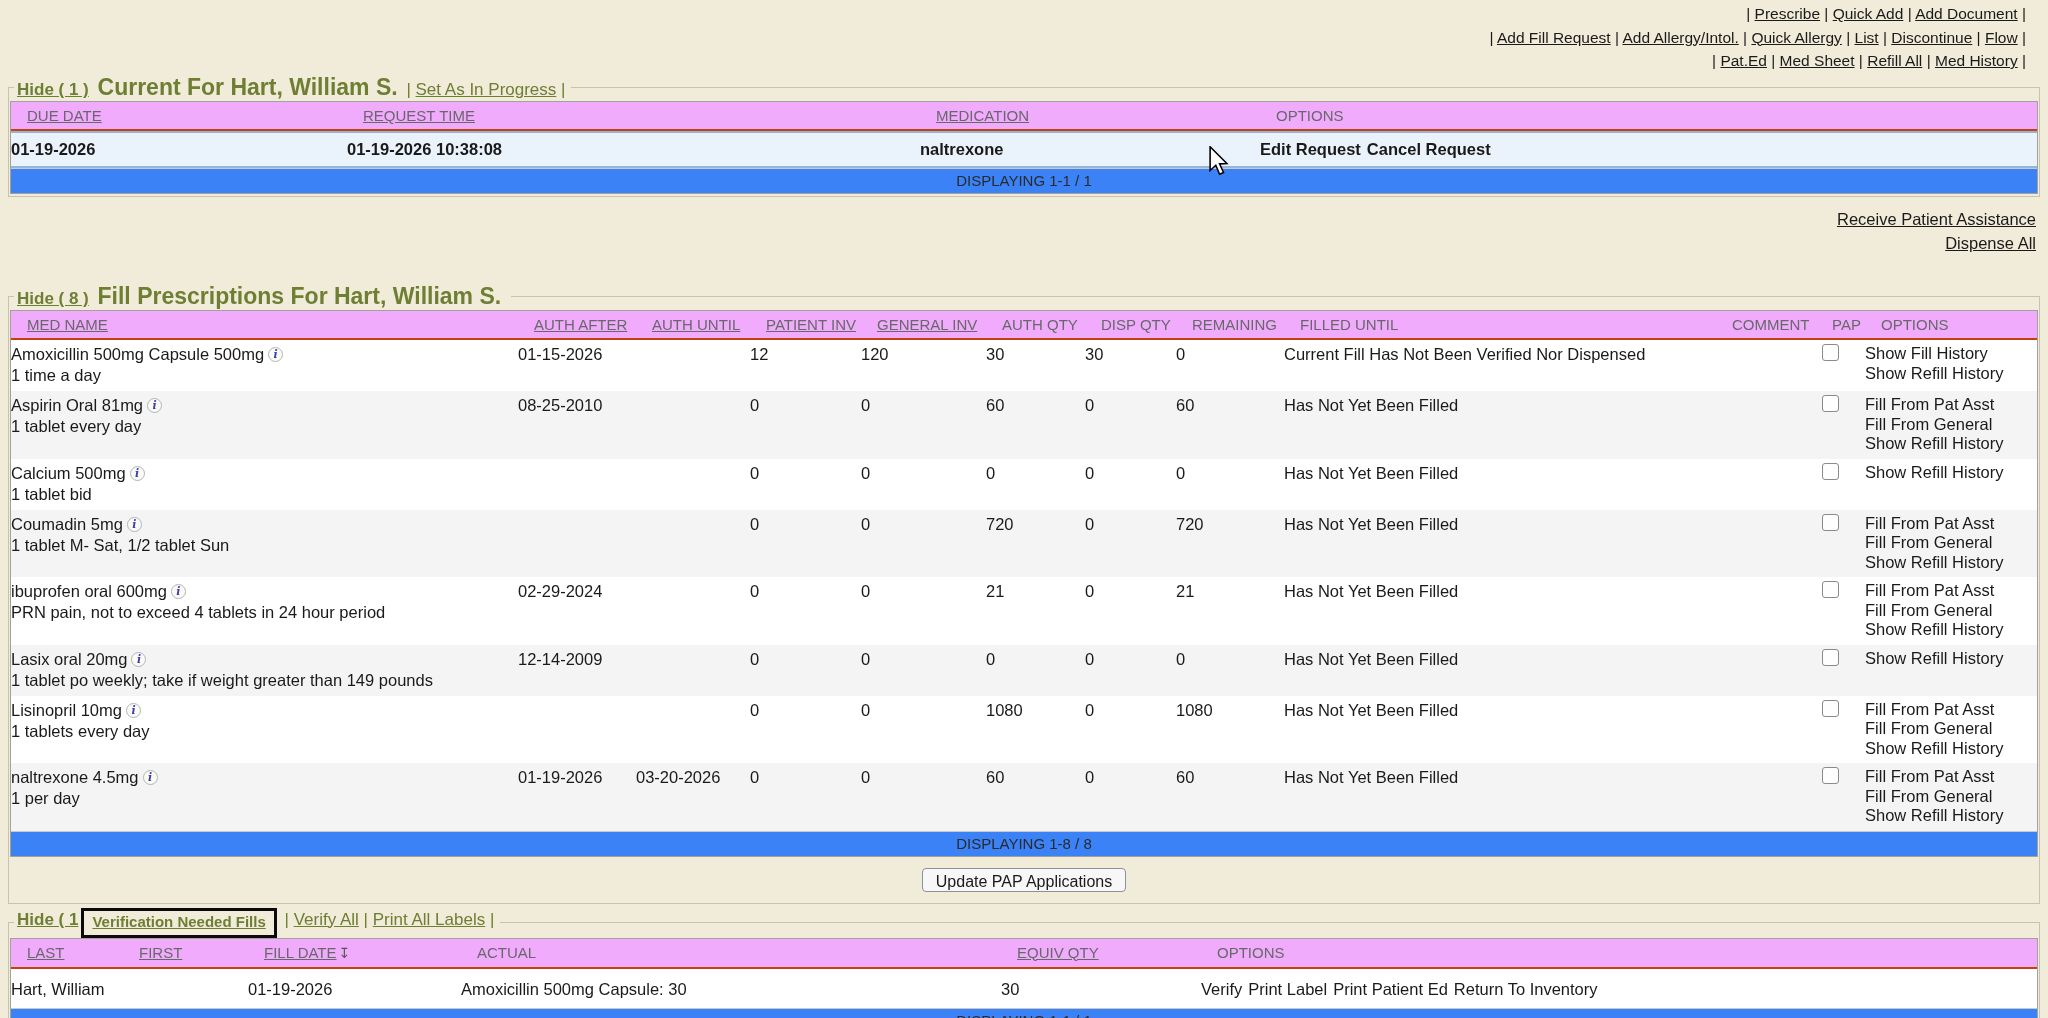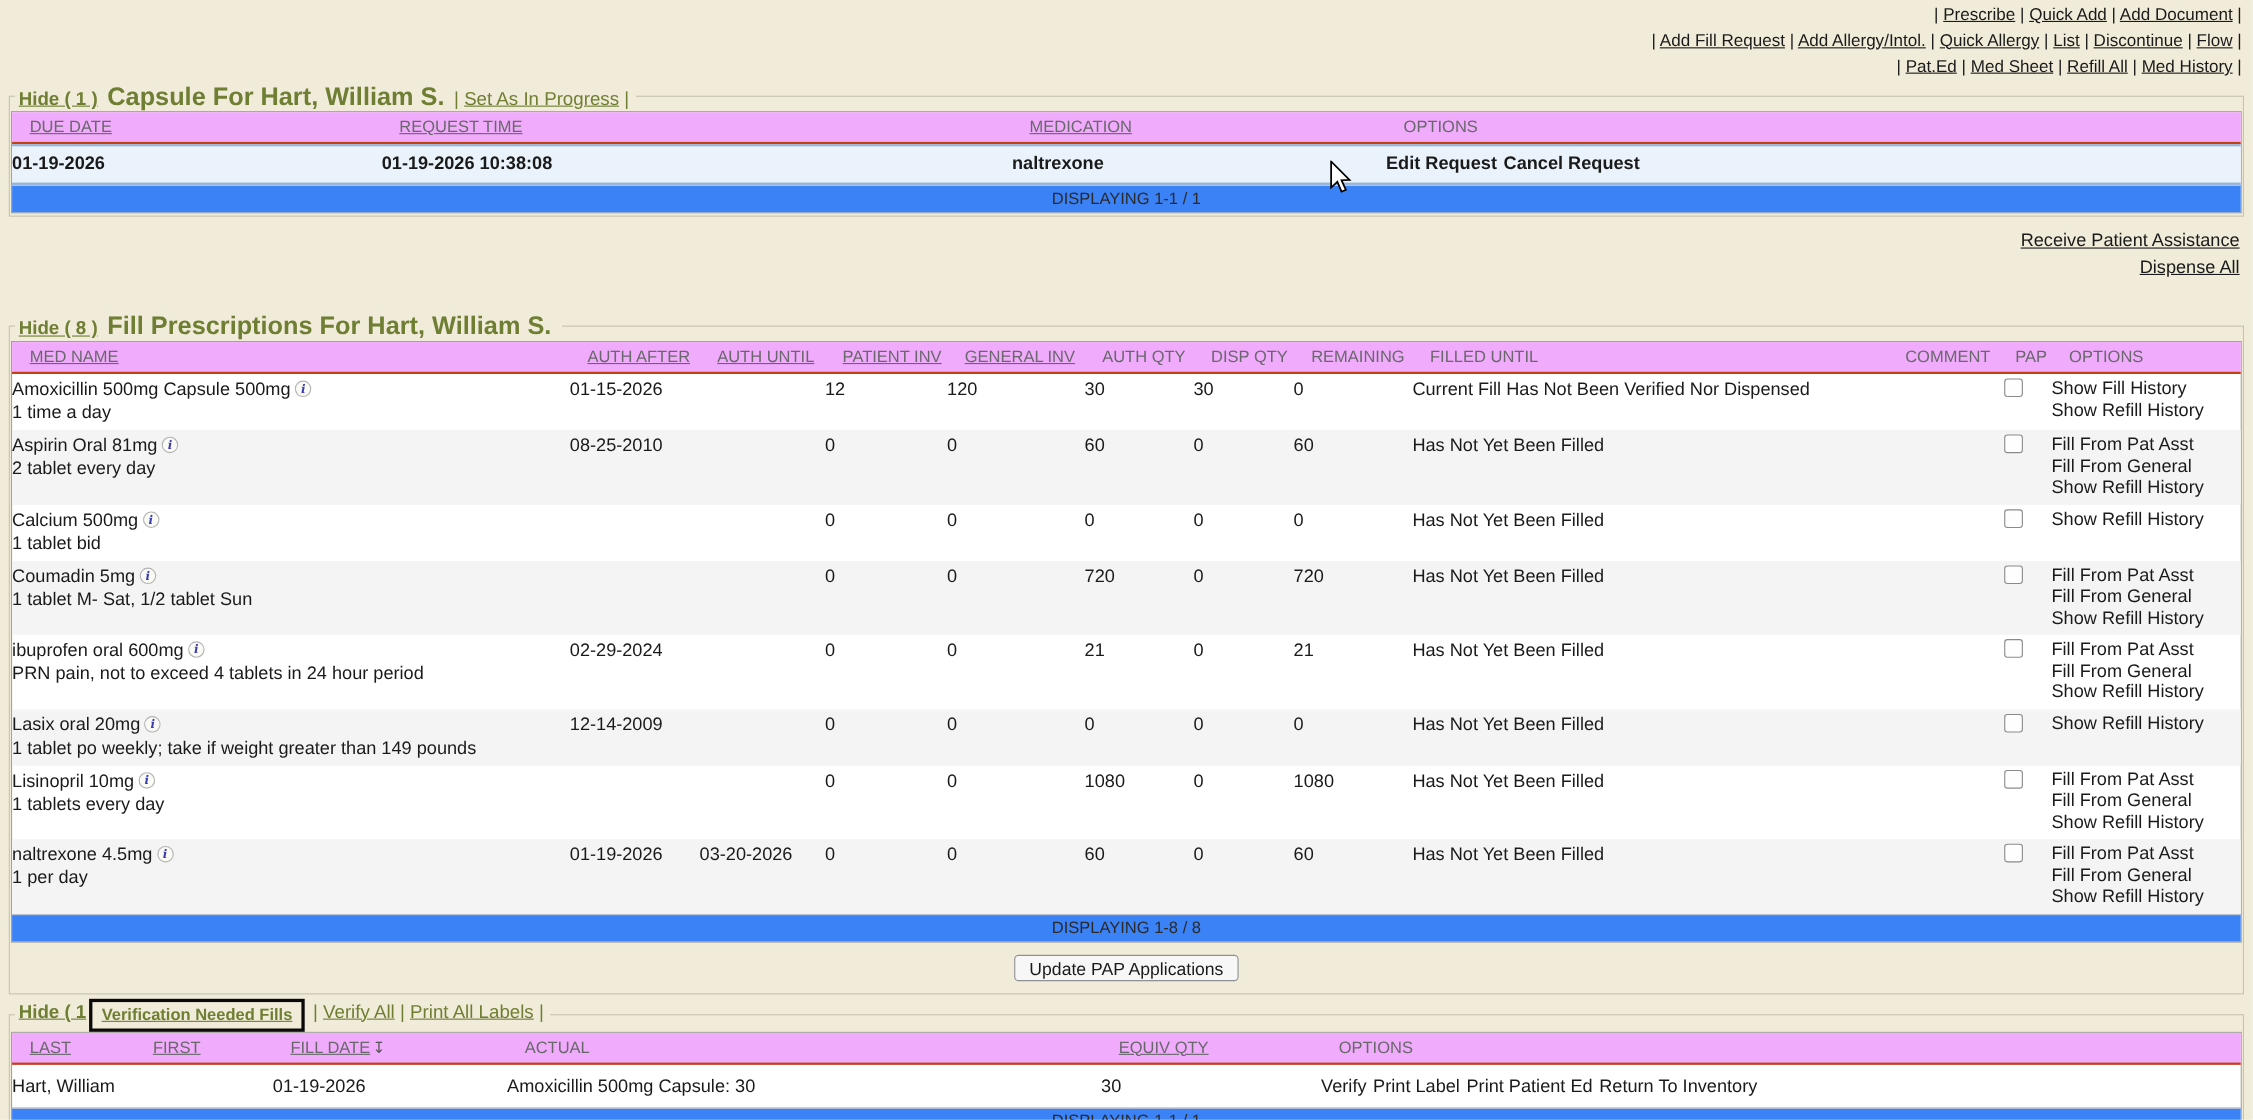--- a/index.html
+++ b/index.html
@@ -5,21 +5,21 @@
   * { box-sizing: border-box; }
   html,body { margin:0; padding:0; }
   body {
     width:2048px; height:1018px; position:relative; overflow:hidden;
     background:#f1ebd9; color:#1a1a1a;
     font-family:"Liberation Sans", sans-serif; font-size:16px;
   }
   a { cursor:pointer; }
 
   
-  .topnav { position:absolute; top:2px; right:10px; text-align:right; font-size:15.5px; z-index:5; }
+  .topnav { position:absolute; top:2px; right:22px; text-align:right; font-size:15.5px; z-index:5; }
   .nav-line { line-height:23.5px; white-space:nowrap; }
   .nav-link { color:#1a1a1a; text-decoration:underline; }
   .sep { color:#1a1a1a; }
 
   
   fieldset.section { margin:0 8px; padding:0 1px 2px; border:1px solid #c6c4ae; }
   #requests-sec { margin-top:74px; }
   #fills-sec { margin-top:28px; }
   #verif-sec { margin-top:4px; }
   legend { margin-left:4px; padding:0 6px 0 3px; font-size:17px; white-space:nowrap; }
@@ -83,21 +83,21 @@
 
 <div class="topnav">
     <div class="nav-line"><span class="sep">| </span><a class="nav-link">Prescribe</a><span class="sep"> | </span><a class="nav-link">Quick Add</a><span class="sep"> | </span><a class="nav-link">Add Document</a><span class="sep"> |</span></div>
     <div class="nav-line"><span class="sep">| </span><a class="nav-link">Add Fill Request</a><span class="sep"> | </span><a class="nav-link">Add Allergy/Intol.</a><span class="sep"> | </span><a class="nav-link">Quick Allergy</a><span class="sep"> | </span><a class="nav-link">List</a><span class="sep"> | </span><a class="nav-link">Discontinue</a><span class="sep"> | </span><a class="nav-link">Flow</a><span class="sep"> |</span></div>
     <div class="nav-line"><span class="sep">| </span><a class="nav-link">Pat.Ed</a><span class="sep"> | </span><a class="nav-link">Med Sheet</a><span class="sep"> | </span><a class="nav-link">Refill All</a><span class="sep"> | </span><a class="nav-link">Med History</a><span class="sep"> |</span></div>
   </div>
 
 <fieldset class="section" id="requests-sec">
   <legend>
     <a class="hide-link">Hide ( 1 )</a>
-    <span class="section-title">Capsule For Hart, William S.</span>
+    <span class="section-title">Current For Hart, William S.</span>
     <span class="legend-actions"><span class="sep">| </span><a class="legend-action">Set As In Progress</a><span class="sep"> |</span></span>
   </legend>
   <div class="table">
     <div class="thead grid requests-grid">
         <span class="th"><span class="th-label sortable">DUE DATE</span></span>
         <span class="th"><span class="th-label sortable">REQUEST TIME</span></span>
         <span class="th"><span class="th-label sortable">MEDICATION</span></span>
         <span class="th"><span class="th-label">OPTIONS</span></span>
       </div>
     <div>
@@ -154,21 +154,21 @@
           <span class="td"></span>
           <span class="td"><span class="checkbox"></span></span>
           <span class="td options-stacked">
             <a class="opt-link">Show Fill History</a>
             <a class="opt-link">Show Refill History</a>
           </span>
         </div>
         <div class="grid fills-grid fill-row alt">
           <span class="td">
             <span class="med-name">Aspirin Oral 81mg<span class="info-icon">i</span></span>
-            <span class="med-sig">2 tablet every day</span>
+            <span class="med-sig">1 tablet every day</span>
           </span>
           <span class="td">08-25-2010</span>
           <span class="td"></span>
           <span class="td">0</span>
           <span class="td">0</span>
           <span class="td">60</span>
           <span class="td">0</span>
           <span class="td">60</span>
           <span class="td filled-until">Has Not Yet Been Filled</span>
           <span class="td"></span>

